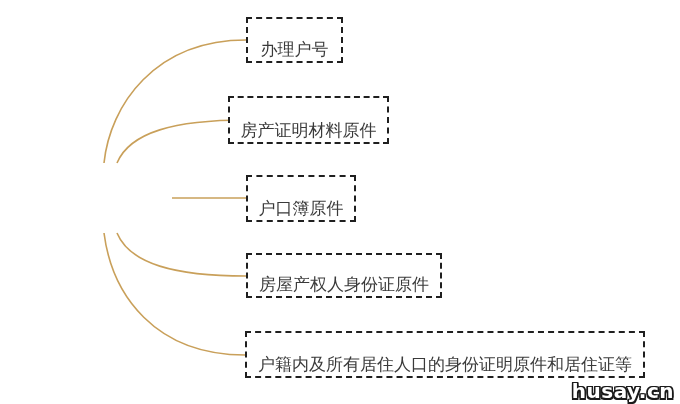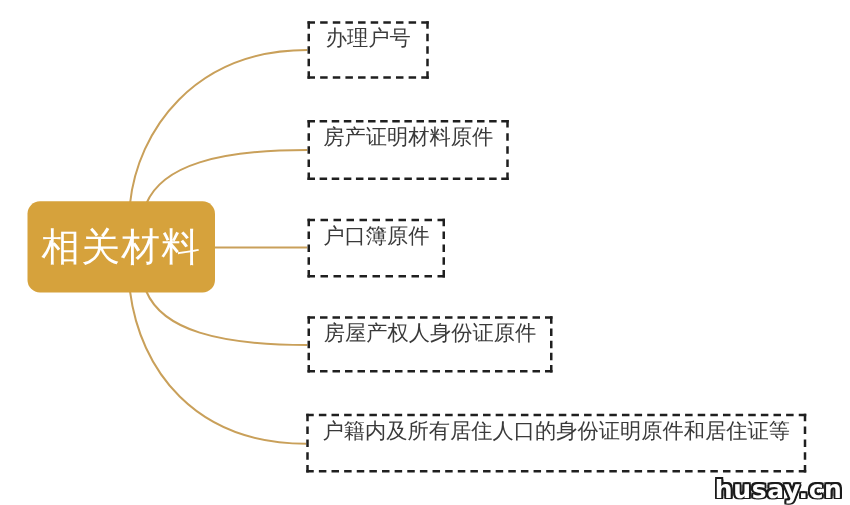--- a/index.html
+++ b/index.html
@@ -44,28 +44,28 @@
     color: var(--root-text);
     font-size: 31px;
     letter-spacing: 1px;
     white-space: nowrap;
   }
   .branch {
     position: absolute;
     border: 2px dashed var(--branch-border);
     background: var(--bg);
     display: flex;
-    align-items: flex-start;
+    align-items: flex-end;
     justify-content: center;
     font-size: 17px;
     color: var(--branch-text);
     white-space: nowrap;
   }
   .b1 { left: 246px; top: 17px;  width: 97px;  height: 46px; }
-  .b2 { left: 246px; top: 96px;  width: 161px; height: 48px; }
+  .b2 { left: 228px; top: 96px;  width: 161px; height: 48px; }
   .b3 { left: 246px; top: 175px; width: 110px; height: 47px; }
   .b4 { left: 246px; top: 253px; width: 196px; height: 45px; }
   .b5 { left: 245px; top: 331px; width: 400px; height: 47px; }
   .watermark {
     position: absolute;
     right: 6px;
     bottom: 1px;
     font-size: 20px;
     font-weight: bold;
     letter-spacing: 0.5px;
@@ -83,23 +83,20 @@
 <div class="canvas">
 
   <svg class="connectors" viewBox="0 0 680 404" xmlns="http://www.w3.org/2000/svg">
     <path d="M 104 163 C 110 105, 155 40, 246 40"></path>
     <path d="M 117 163 C 130 132, 175 120, 246 120"></path>
     <path d="M 172 198 L 246 198"></path>
     <path d="M 117 233 C 130 264, 175 276, 246 276"></path>
     <path d="M 104 233 C 112 295, 155 355, 245 355"></path>
   </svg>
 
-  <div class="root-node">
-    <span>相关材料</span>
-  </div>
 
   <div class="branch b1">
     <span>办理户号</span>
   </div>
   <div class="branch b2">
     <span>房产证明材料原件</span>
   </div>
   <div class="branch b4">
     <span>房屋产权人身份证原件</span>
   </div>

